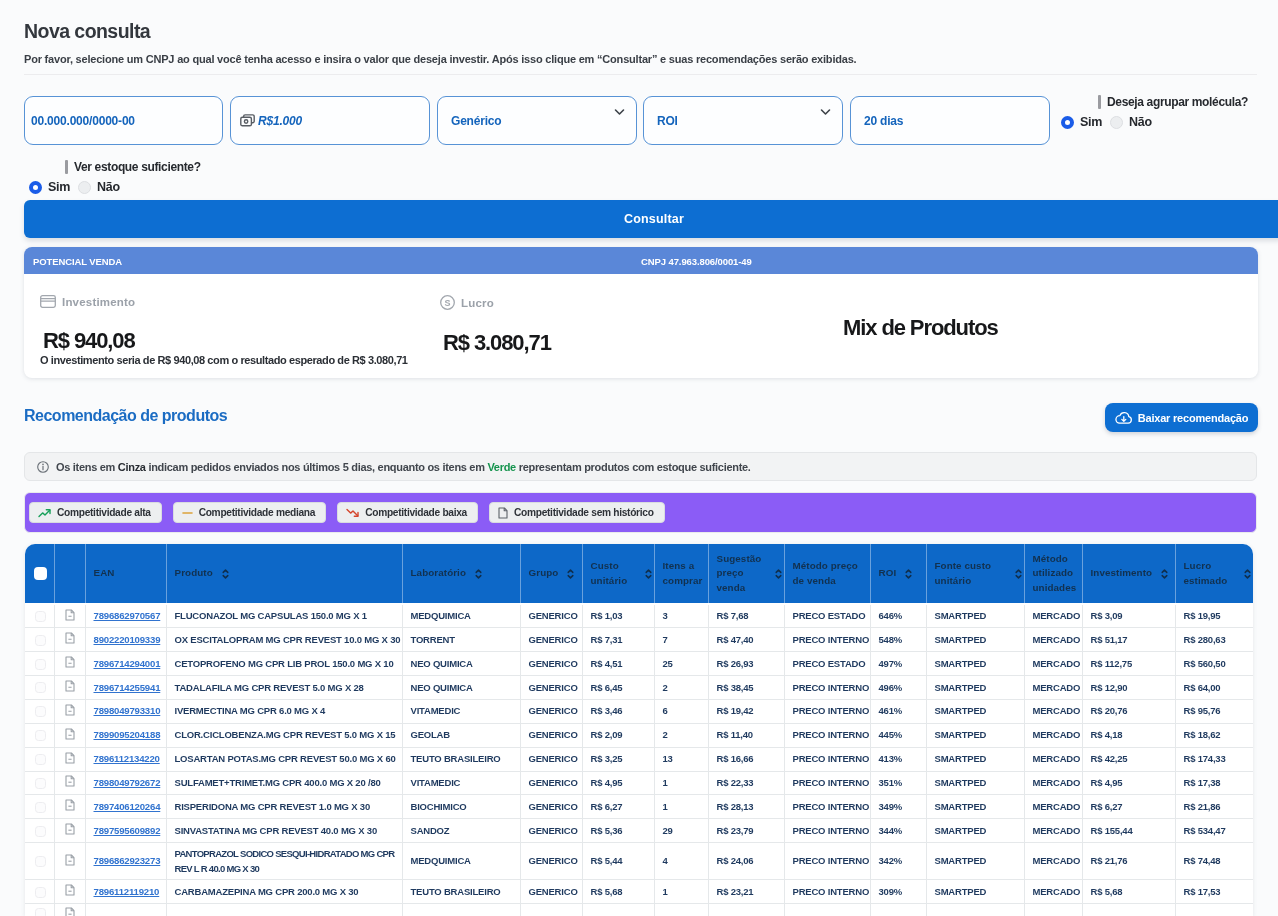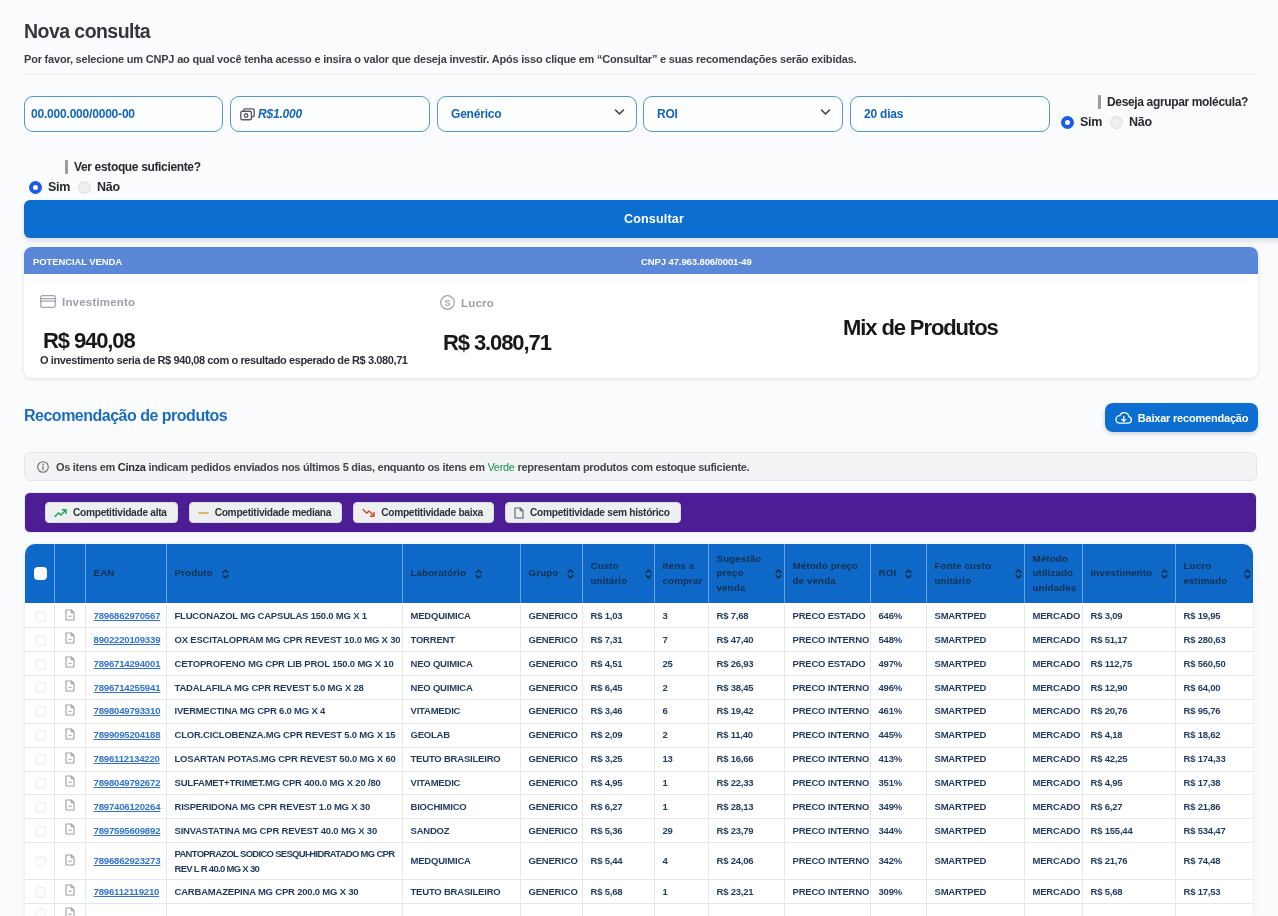--- a/index.html
+++ b/index.html
@@ -17,21 +17,21 @@
 }
 .subtitle {
   position:absolute; left:24px; top:53px;
   font-size:11px; font-weight:700; color:#3a3f46; letter-spacing:-0.2px;
 }
 .divider {
   position:absolute; left:24px; top:74px; width:1233px; height:1px; background:#ececee;
 }
 
 .field {
-  position:absolute; top:96px; height:36px;
+  position:absolute; top:96px; height:49px;
   border:1.5px solid #5793d6; border-radius:9px; background:#fdfeff;
   display:flex; align-items:center;
   font-size:12px; font-weight:700; color:#1464bc; letter-spacing:-0.2px;
 }
 .field .txt { padding-left:13px; }
 .f1 .txt { padding-left:6px; }
 .f1 { left:24px;   width:199px; }
 .f2 { left:230px;  width:200px;font-style:italic; }
 .f3 { left:437px;  width:200px; }
 .f4 { left:643px;  width:200px; }
@@ -91,26 +91,26 @@
 }
 
 .infobar {
   position:absolute; left:24px; top:452px; width:1233px; height:29px;
   background:#f2f3f4; border:1px solid #e4e6e8; border-radius:6px;
   display:flex; align-items:center;
   font-size:11px; font-weight:700; color:#41464d; letter-spacing:-0.3px;
 }
 .infobar svg { margin:0 7px 0 12px; flex:0 0 auto; }
 .infobar b { color:#282c32; font-weight:800; }
-.infobar .grn { color:#16944e; font-weight:400; }
+.infobar .grn { color:#16944e; font-weight:700; }
 
 .legend {
   position:absolute; left:24px; top:492px; width:1233px; height:41px;
-  background:#4c1d95; border:1px solid #e9ebec; border-radius:6px;
-  display:flex; align-items:center; padding-left:20px; gap:11px;
+  background:#8b5cf6; border:1px solid #e9ebec; border-radius:6px;
+  display:flex; align-items:center; padding-left:4px; gap:11px;
 }
 .chip {
   height:21px; background:#edeff0; border:1px solid #d9dcdf; border-radius:4px;
   display:flex; align-items:center; padding:0 10px 0 8px; gap:6px;
   font-size:10.2px; font-weight:700; color:#2e3238; letter-spacing:-0.3px;
 }
 
 .twrap {
   position:absolute; left:25px; top:544px; width:1228px; height:372px;
   overflow:hidden; border-radius:10px 10px 0 0;

